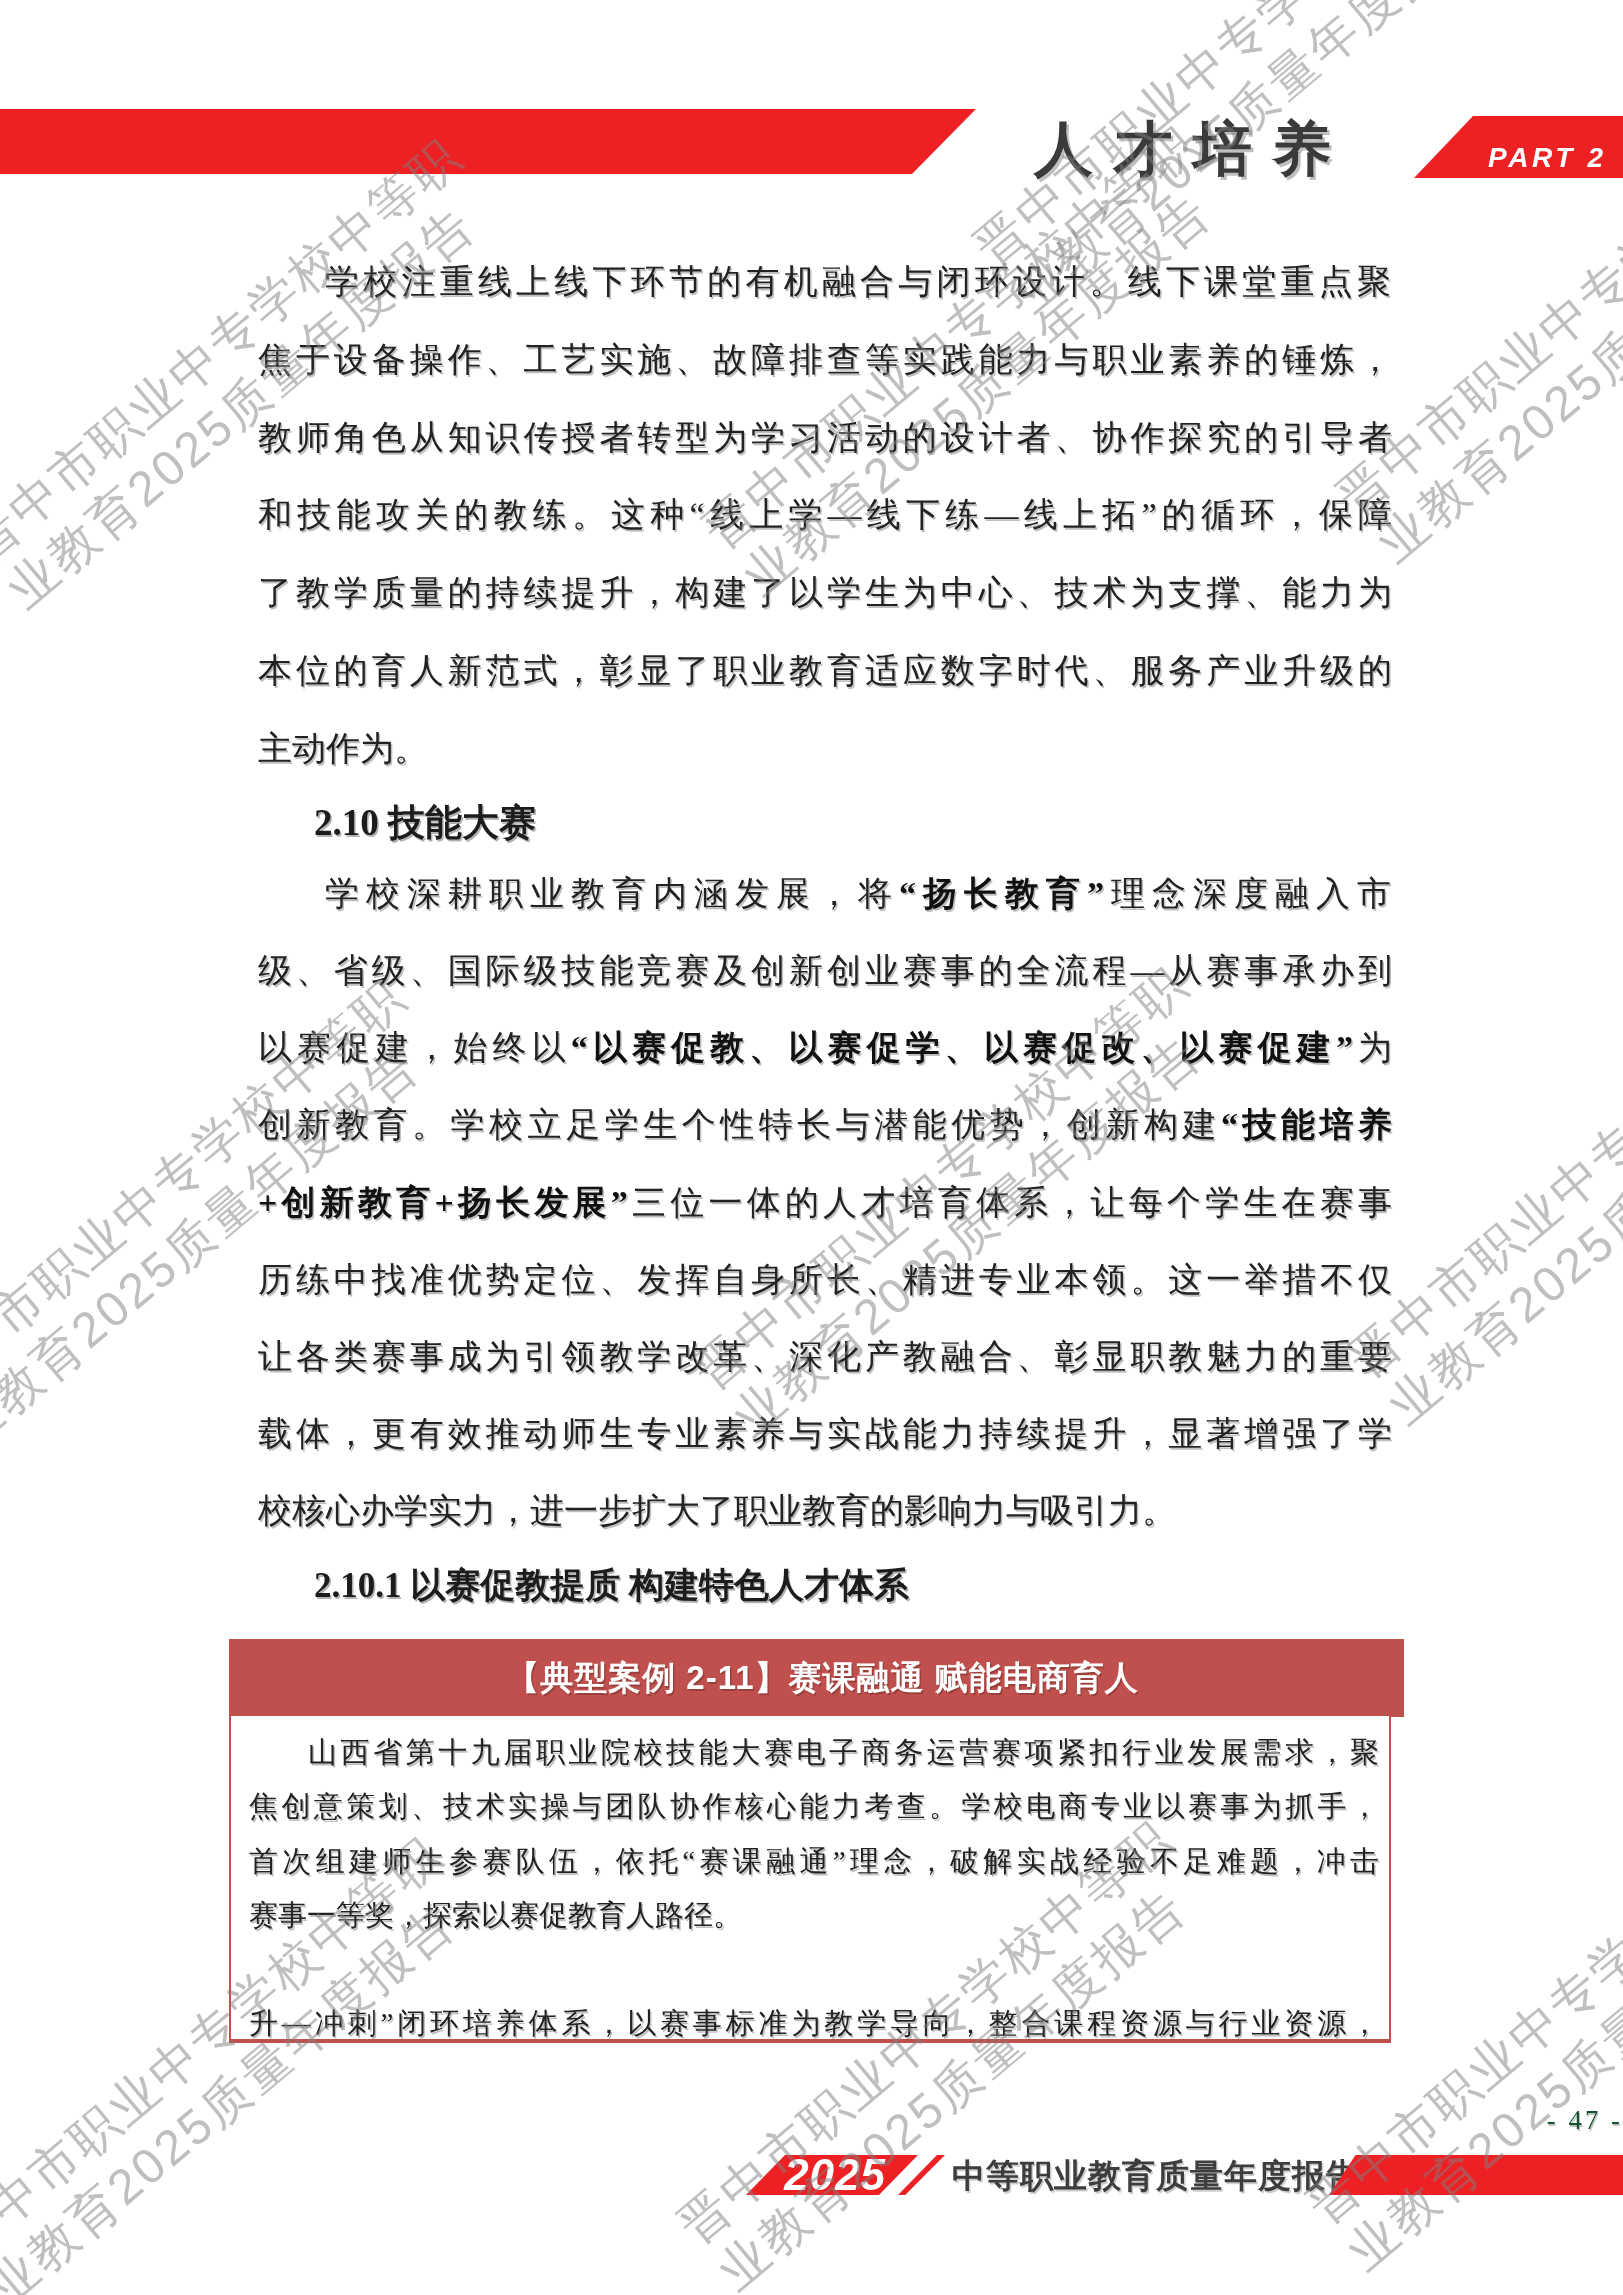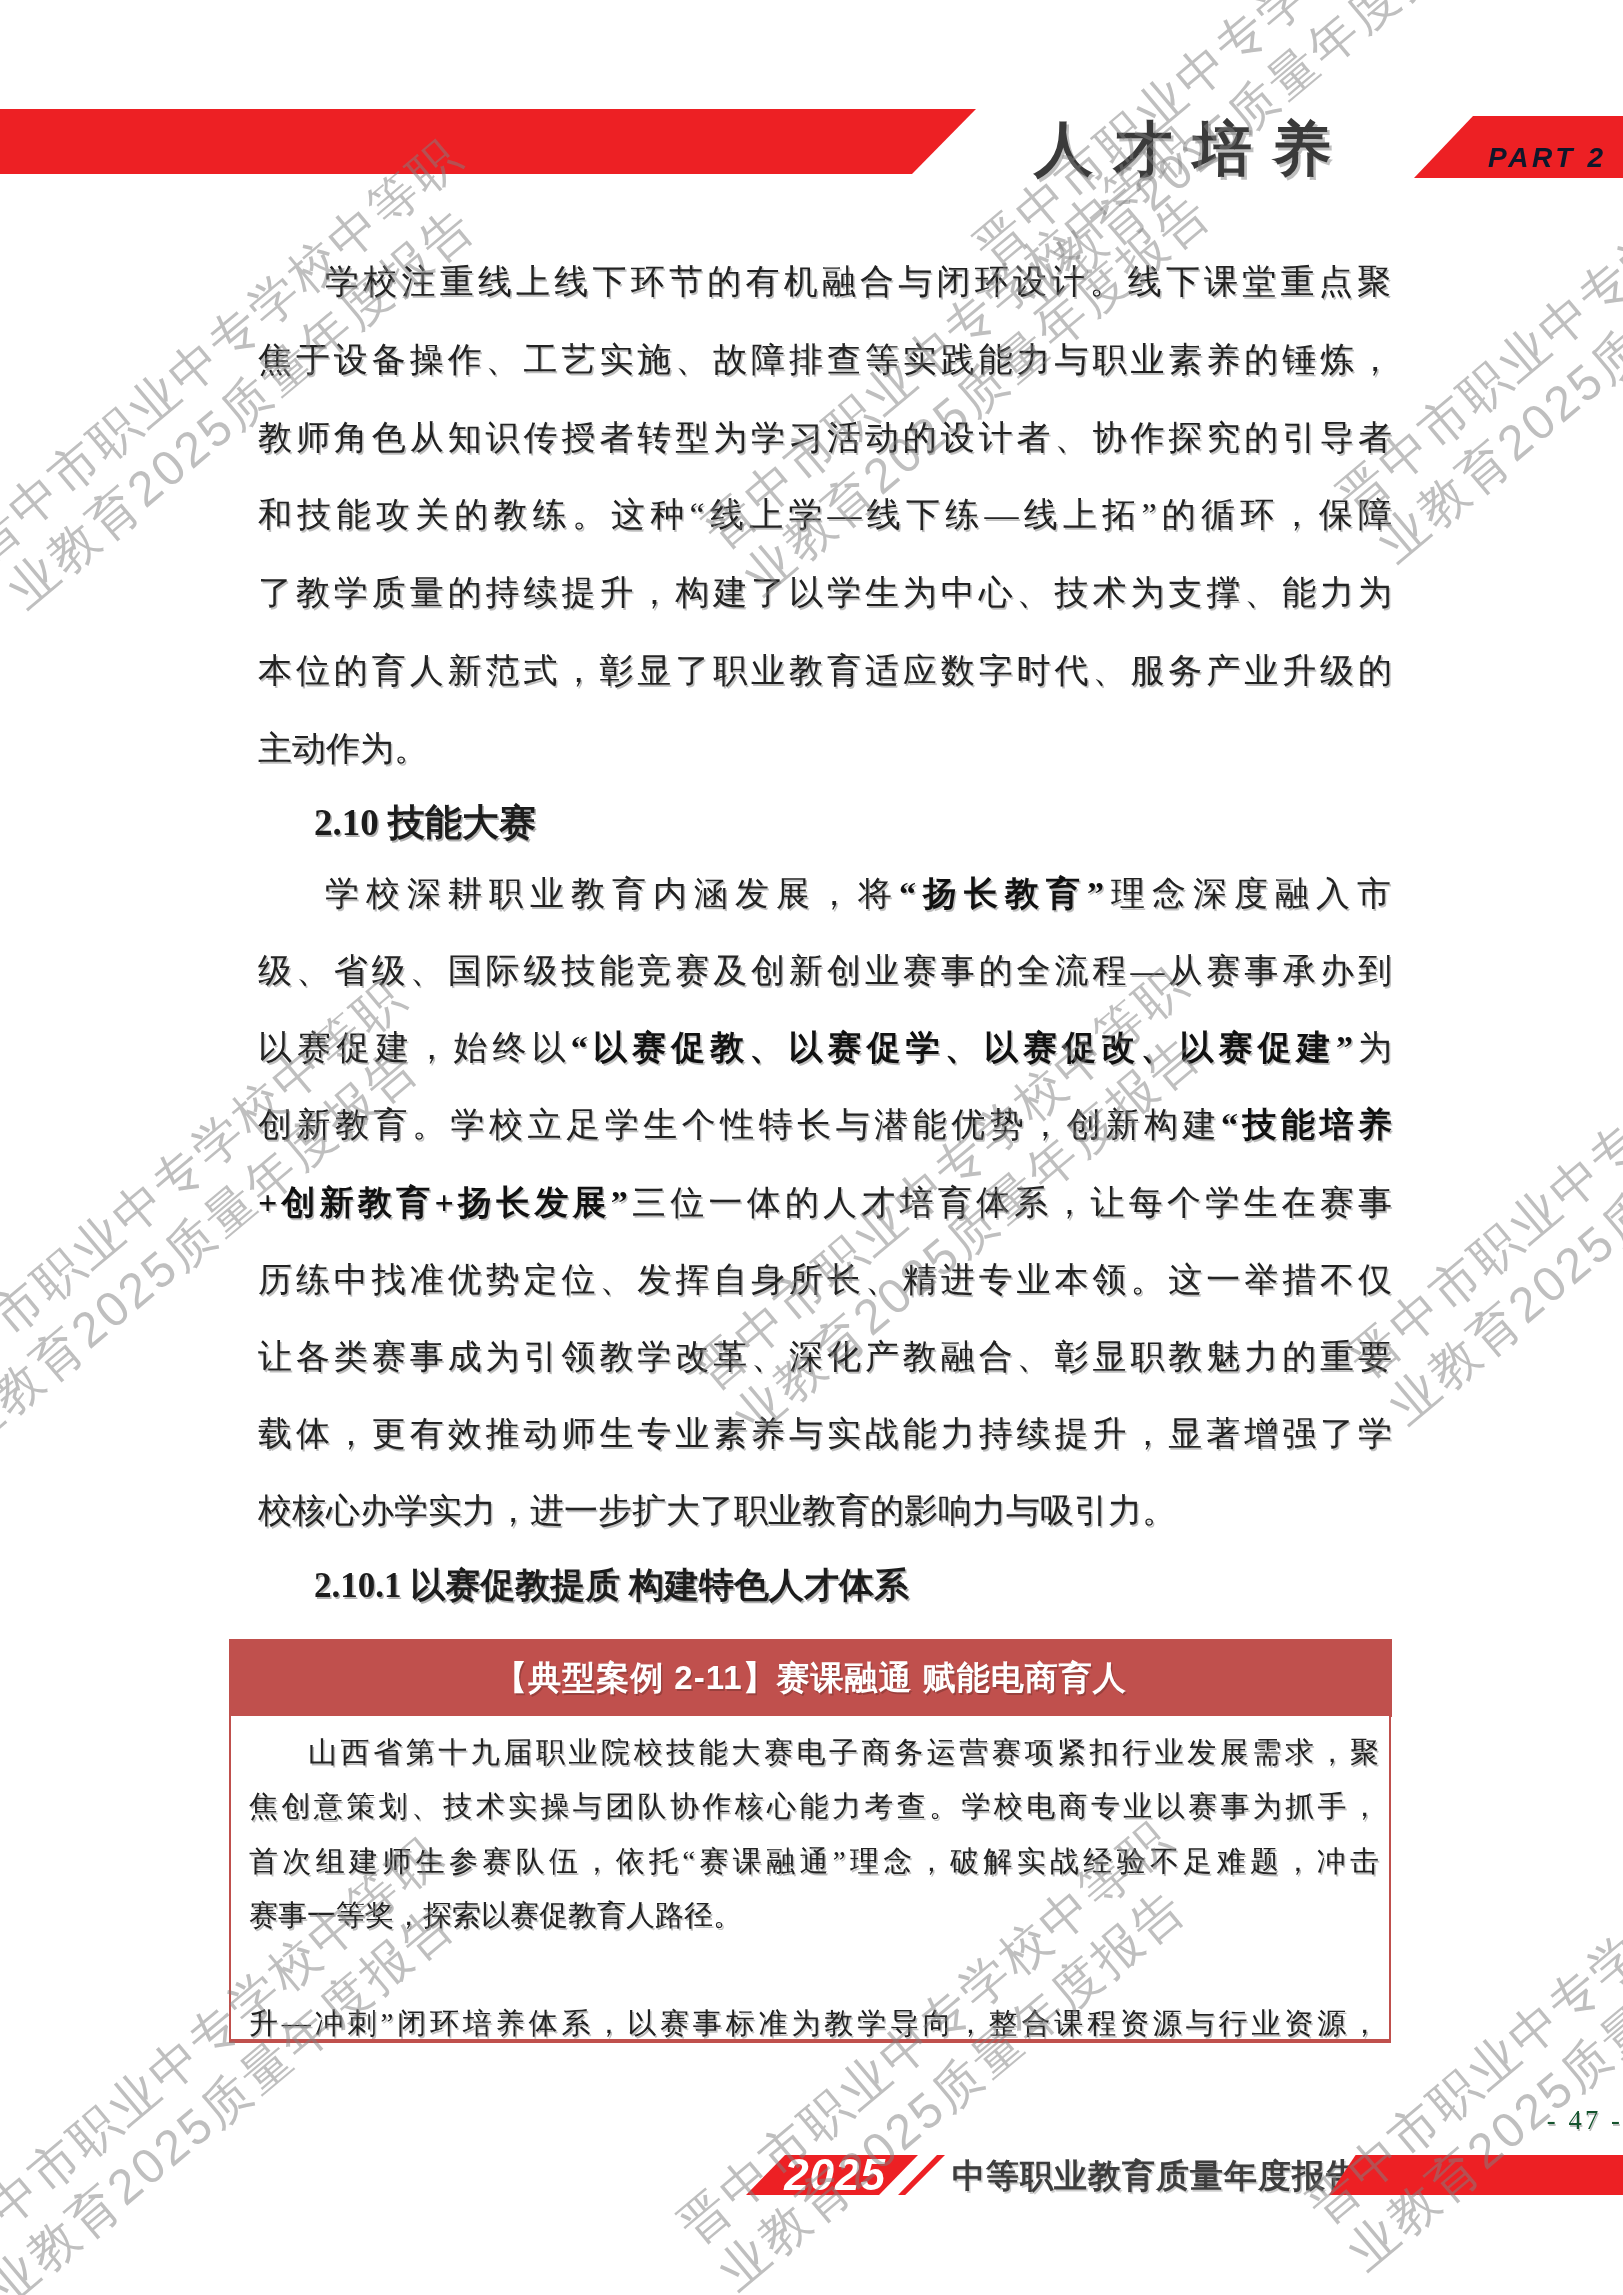--- a/index.html
+++ b/index.html
@@ -25,21 +25,21 @@
     white-space:nowrap;
   }
   .hdr-part{
     position:absolute;left:1414px;top:116px;width:210px;height:62px;
     background:var(--red,#ed2024);
     clip-path:polygon(59px 0,100% 0,100% 100%,0 100%);
   }
   .hdr-part span{
     position:absolute;right:17.4px;bottom:4.1px;
     font-family:"Liberation Sans","DejaVu Sans",sans-serif;
-    font-style:italic;font-weight:700;font-size:28px;letter-spacing:3.6px;color:#0f172a;
+    font-style:italic;font-weight:700;font-size:28px;letter-spacing:3.6px;color:#ffffff;
     white-space:nowrap;
   }
   
   .line{
     position:absolute;left:258px;width:1134px;height:37px;
     font-size:34px;line-height:37px;color:#222222;
     text-shadow:1.5px 2px 0.5px rgba(0,0,0,0.25);
     white-space:nowrap;
   }
   .line.fill{white-space:normal;text-align:justify;text-align-last:justify;}
@@ -48,21 +48,21 @@
   .heading{
     position:absolute;left:314px;
     font-weight:700;font-size:36px;color:#1c1c1c;
     text-shadow:1.5px 2px 0.5px rgba(0,0,0,0.3);
     white-space:nowrap;
   }
   
   .case-banner{
     position:absolute;left:229px;top:1639px;width:1163px;height:78px;
     background:var(--case-red,#c0504d);
-    display:flex;align-items:center;justify-content:center;
+    display:flex;align-items:center;justify-content:center;padding-left:12px;
   }
   .case-banner span{
     font-family:"Liberation Sans","DejaVu Sans",sans-serif;
     font-weight:700;font-size:33px;color:#ffffff;letter-spacing:1px;
     text-shadow:1.5px 1.5px 0 rgba(0,0,0,0.2);
     white-space:nowrap;
   }
   .case-box{
     position:absolute;left:229px;top:1716px;width:1158px;height:323px;
     background:#ffffff;

